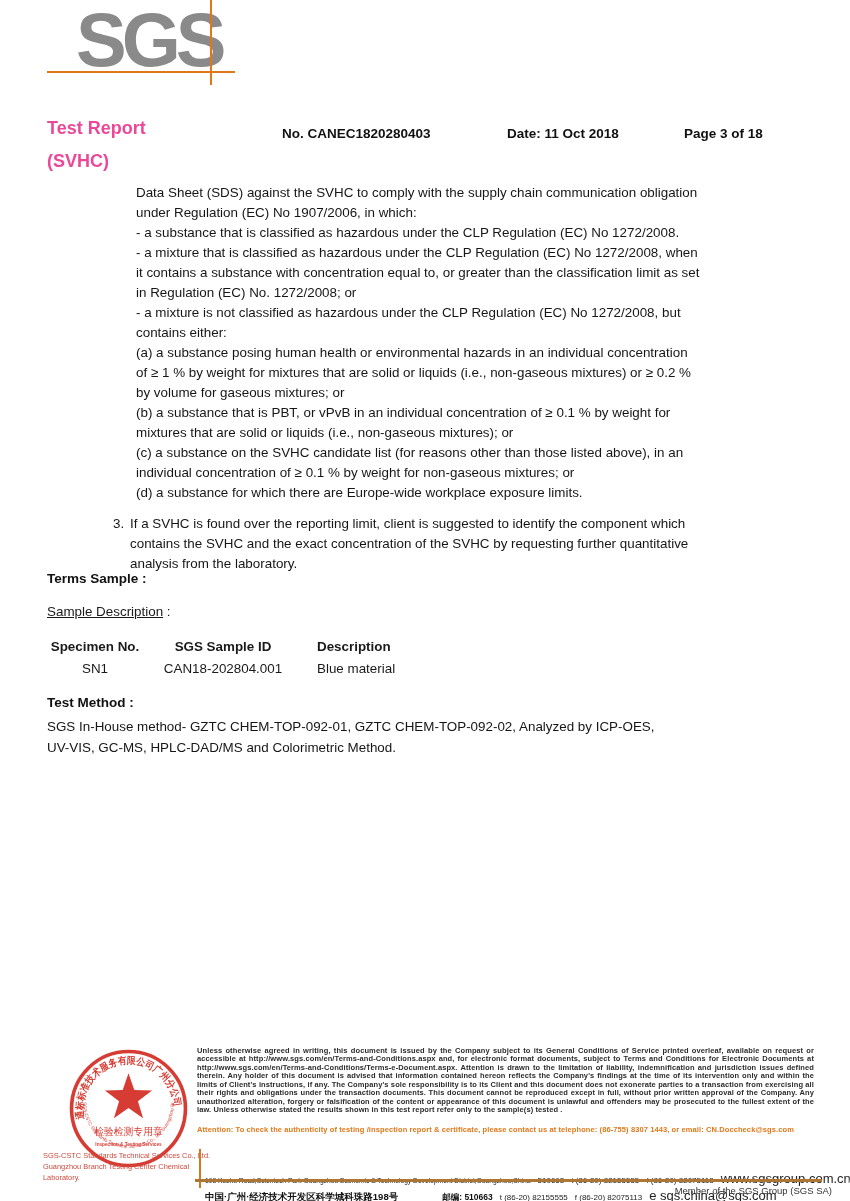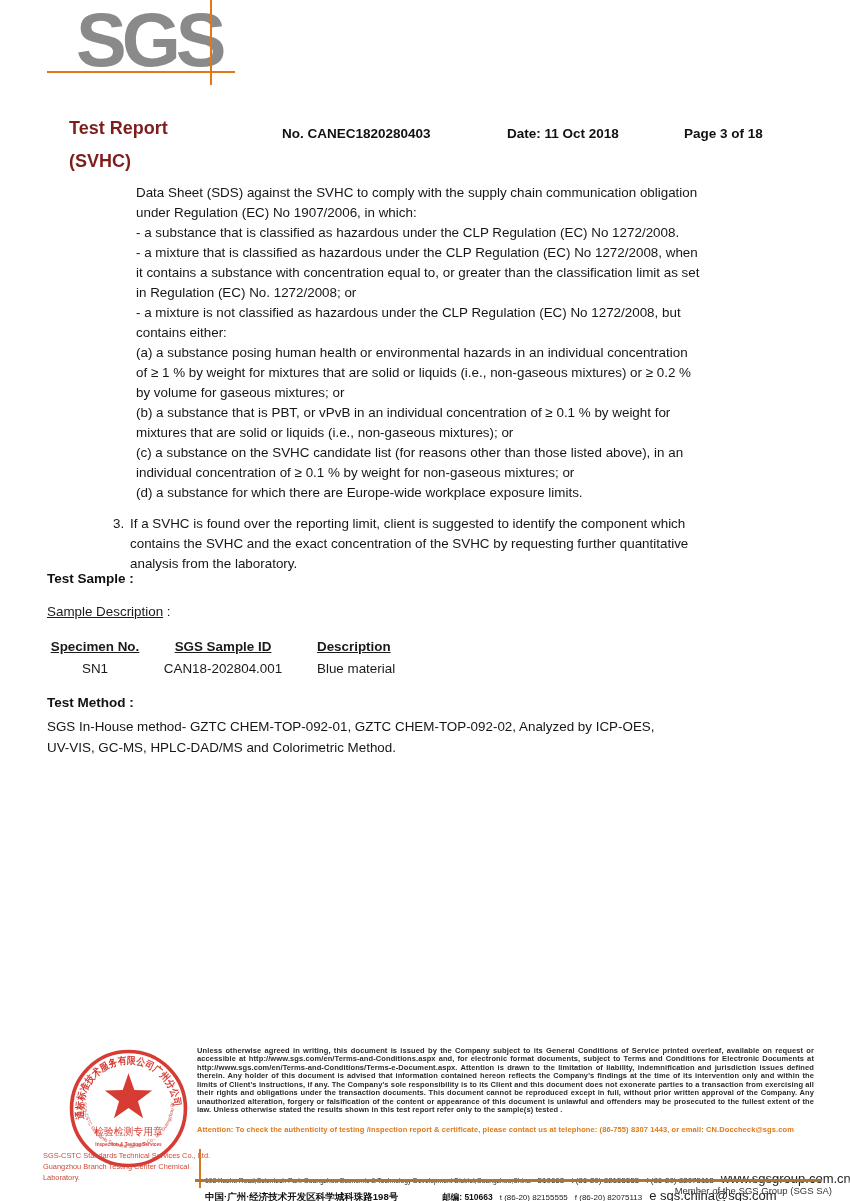--- a/index.html
+++ b/index.html
@@ -19,21 +19,21 @@
   
   .logo-text {
     left: 76px; top: 10px;
     font-size: 76px; font-weight: bold; letter-spacing: -5px;
     color: #8a8a8a; line-height: 60px;
   }
   .logo-hline { left: 47px; top: 71px; width: 188px; height: 2px; background: #e07818; }
   .logo-vline { left: 210px; top: 0; width: 2px; height: 85px; background: #e07818; }
 
   
-  .title { font-size: 18px; font-weight: bold; color: #7f1d1d; margin-left: 22px; }
+  .title { font-size: 18px; font-weight: bold; color: #ec4899; }
   .title-1 { left: 47px; top: 118px; }
   .title-2 { left: 47px; top: 151px; }
   .meta { font-size: 13.5px; color: #111; font-weight: bold; }
   .meta-no { left: 282px; top: 126px; }
   .meta-date { left: 507px; top: 126px; }
   .meta-page { left: 664px; top: 126px; margin-left: 20px; }
 
   
   .bodytext { font-size: 13.4px; line-height: 20px; white-space: pre-line; color: #161616; }
   .intro { left: 136px; top: 183px; width: 640px; }
@@ -46,21 +46,21 @@
   .sd-line { left: 47px; top: 604px; font-size: 13.4px; }
   .sd-underline { text-decoration: underline; }
 
   .sample-table {
     left: 47px; top: 639px;
     display: grid;
     grid-template-columns: 96px 160px 220px;
     row-gap: 7px;
     font-size: 13.4px;
   }
-  .sample-table .th { font-weight: bold; text-decoration: underline; }
+  .sample-table .th { font-weight: bold; }
   .cell-c { text-align: center; }
   .cell-l { text-align: left; padding-left: 14px; }
 
   .tm-heading { left: 47px; top: 695px; }
   .method-text { left: 47px; top: 716px; width: 720px; line-height: 21px; }
 
   
   .stamp-svg { left: 56px; top: 1036px; }
   .company-red {
     left: 43px; top: 1150px; width: 170px;
@@ -123,21 +123,21 @@
 individual concentration of ≥ 0.1 % by weight for non-gaseous mixtures; or
 (d) a substance for which there are Europe-wide workplace exposure limits.</div>
 
   <div class="abs item3">
     <span class="item3-num">3.</span>
     <div class="bodytext item3-text">If a SVHC is found over the reporting limit, client is suggested to identify the component which
 contains the SVHC and the exact concentration of the SVHC by requesting further quantitative
 analysis from the laboratory.</div>
   </div>
 
-  <div class="abs section-heading ts-heading">Test Sample :</div>
+  <div class="abs section-heading ts-heading">Terms Sample :</div>
 
   <div class="abs sd-line">
     <span class="sd-underline">Sample Description</span><span> :</span>
   </div>
 
   <div class="abs sample-table">
     <div class="th cell-c">Specimen No.</div>
     <div class="th cell-c">SGS Sample ID</div>
     <div class="th cell-l">Description</div>
     <div class="cell-c">SN1</div>

